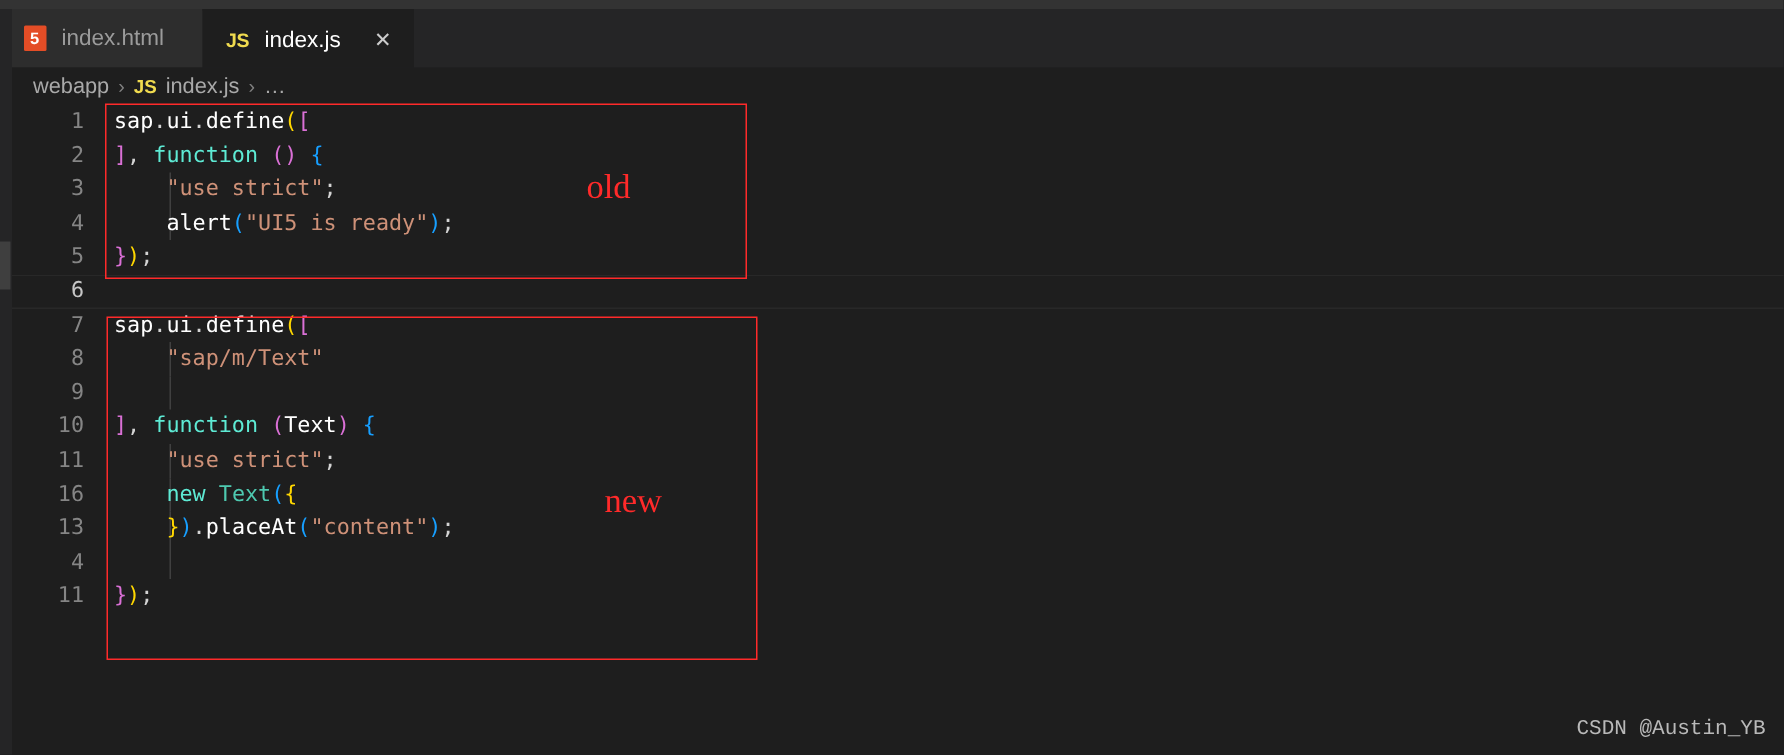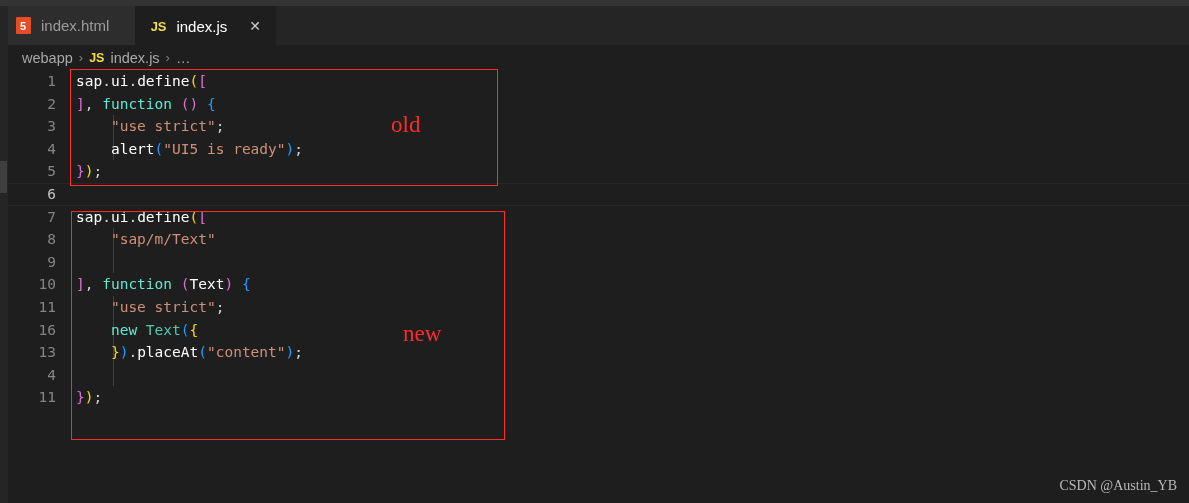--- a/index.html
+++ b/index.html
@@ -214,21 +214,21 @@
   #label-old { left: 391px; top: 113px; }
   #label-new { left: 403px; top: 322px; }
 
   
   .watermark {
     position: absolute;
     right: 12px;
     bottom: 9px;
     color: #b9b9b9;
     font-size: 14px;
-    font-family: Liberation Serif, serif;
+    font-family: Liberation Mono, monospace;
   }
 </style>
 </head>
 <body>
 
 <div class="topstrip"></div>
 
 <div class="tabbar">
 
   <div class="tab inactive">

